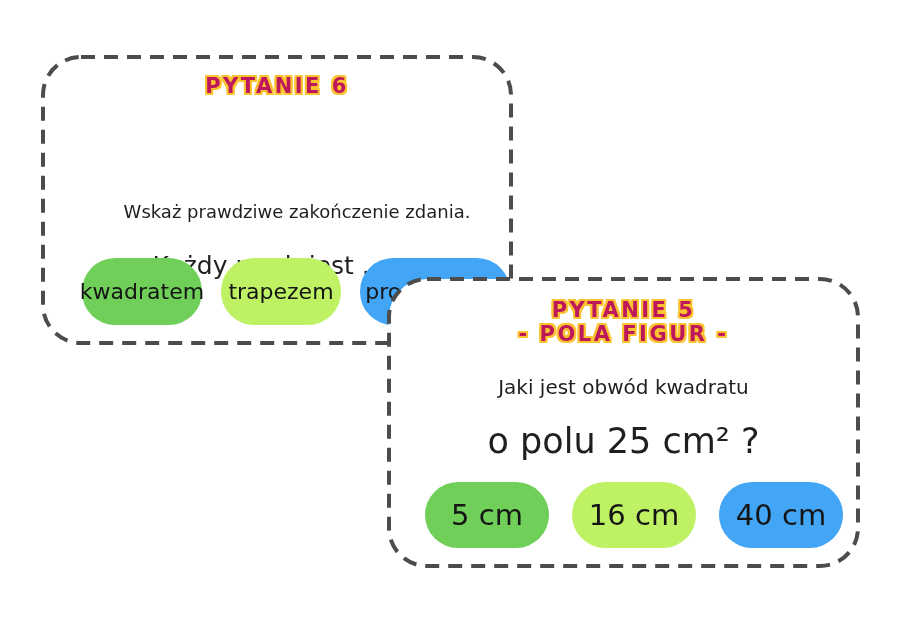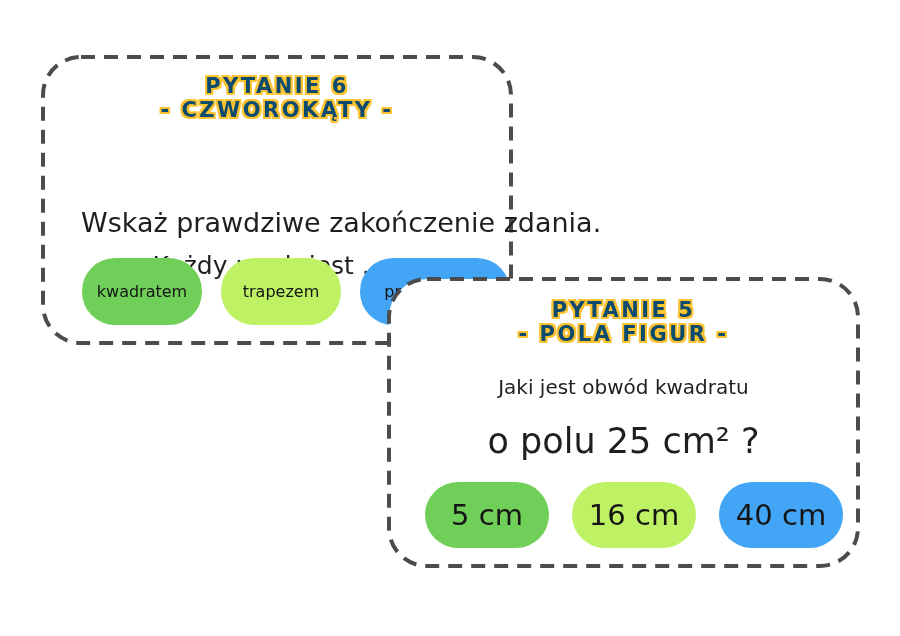--- a/index.html
+++ b/index.html
@@ -30,35 +30,35 @@
     left: 0; right: 0;
     text-align: center;
   }
   .card-back  .card-title { top: 19px; }
   .card-front .card-title { top: 21px; }
   .title-line {
     font-weight: 800;
     font-size: 21px;
     line-height: 24px;
     letter-spacing: 2.5px;
-    color: #0c4a6e;
+    color: #be185d;
     text-shadow:
       -2px -2px 0 #fcc330,  2px -2px 0 #fcc330,
       -2px  2px 0 #fcc330,  2px  2px 0 #fcc330,
       -2px  0   0 #fcc330,  2px  0   0 #fcc330,
        0   -2px 0 #fcc330,  0    2px 0 #fcc330;
   }
   .q-line {
     position: absolute;
     left: 0; right: 0;
     text-align: center;
     color: #1f1f1f;
     white-space: nowrap;
   }
-  .card-back  .q1 { top: 152px; font-size: 27px; margin-left: 40px; }
+  .card-back  .q1 { top: 146px; font-size: 18px; margin-left: 40px; }
   .card-back  .q2 { top: 196px; font-size: 25px; }
   .card-front .q1 { top: 98px;  font-size: 20px; }
   .card-front .q2 { top: 144px; font-size: 35px; }
   .answers {
     position: absolute;
     left: 0; right: 0;
     display: flex;
     justify-content: flex-start;
     align-items: stretch;
   }
@@ -66,39 +66,38 @@
   .card-front .answers { top: 205px; height: 66px; padding-left: 38px; gap: 23px; }
   .answer {
     border-radius: 33px;
     display: flex;
     align-items: center;
     justify-content: center;
     color: #151515;
     cursor: pointer;
     white-space: nowrap;
   }
-  .card-back  .answer { width: 120px; font-size: 16px; }
+  .card-back  .answer { width: 120px; font-size: 22px; }
   .card-back  .answer.blue { width: 150px; }
   .card-front .answer { width: 124px; font-size: 29px; }
   .answer.green { background: #6fcf59; }
   .answer.red   { background: #bef264; }
   .answer.blue  { background: #42a5f5; }
 </style>
 </head>
 <body>
 
 <div class="stage">
 
   <div class="card card-back">
     <svg class="card-border" viewBox="0 0 472 290" preserveAspectRatio="none">
       <rect x="2" y="2" width="468" height="286" rx="38" ry="38" fill="#ffffff" stroke="#4c4c4c" stroke-width="4" stroke-dasharray="14 9"></rect>
     </svg>
     <div class="card-title">
       <div class="title-line">PYTANIE 6</div>
-      <div class="title-line">- CZWOROKĄTY -</div>
     </div>
     <div class="q-line q1">Wskaż prawdziwe zakończenie zdania.</div>
     <div class="q-line q2">Każdy romb jest . . .</div>
     <div class="answers">
       <div class="answer green">kwadratem</div>
       <div class="answer red">trapezem</div>
       <div class="answer blue">prostokątem</div>
     </div>
   </div>
 

